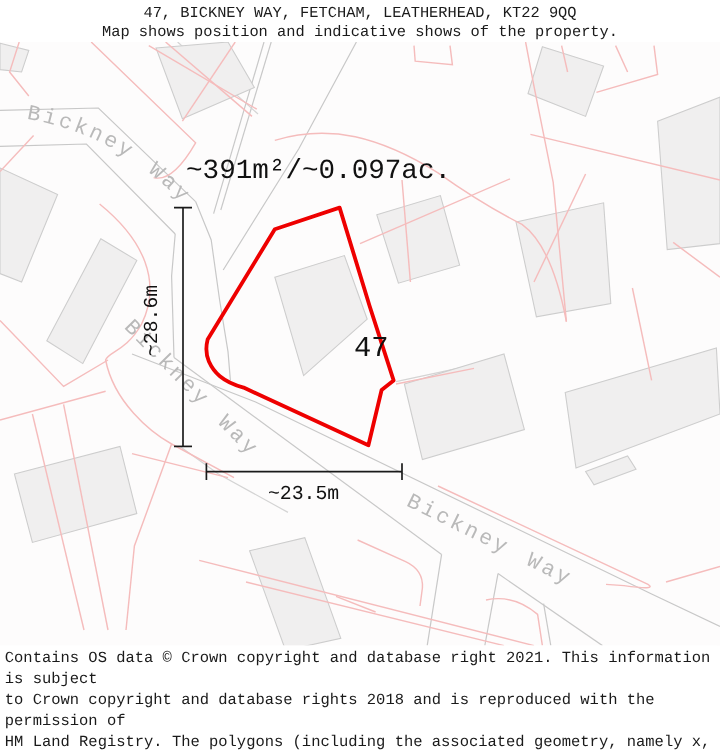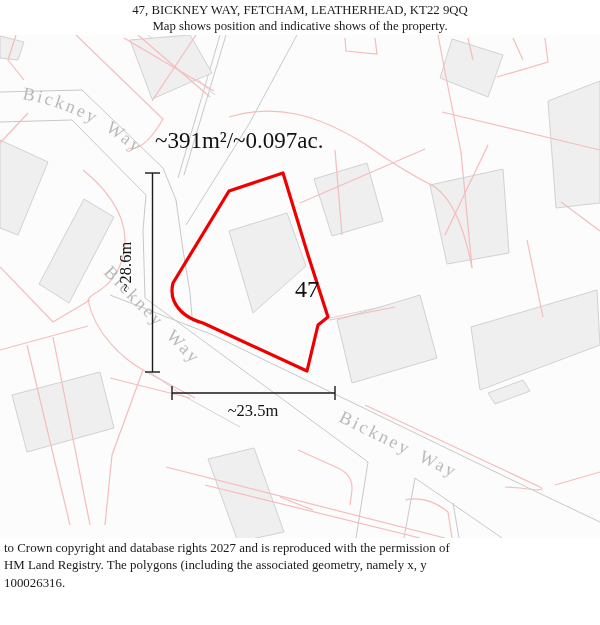--- a/index.html
+++ b/index.html
@@ -1,17 +1,17 @@
 <!DOCTYPE html>
 <html><head>
 <meta charset="utf-8">
 <style>
   html,body{margin:0;padding:0;background:#fff;}
   #page{position:relative;width:600px;height:625px;background:#ffffff;overflow:hidden;
-        font-family:Liberation Serif, serif;color:#1a1a1a;}
+        font-family:Liberation Mono, monospace;color:#1a1a1a;}
   #title-block{position:absolute;top:0;left:0;width:600px;height:35px;text-align:center;}
   #title-block .t1{font-size:12.8px;padding-top:3px;white-space:nowrap;}
   #title-block .t2{font-size:12.8px;padding-top:1px;white-space:nowrap;}
   #map-wrap{position:absolute;top:35px;left:0;width:600px;height:503px;background:#fdfcfc;}
   svg{display:block;}
   #footer-block{position:absolute;top:538px;left:0;width:594px;padding:2px 0 0 4px;
                 font-size:12.9px;line-height:17.4px;text-align:left;background:#fff;}
   .road{fill:none;stroke:#c8c8c8;stroke-width:1;}
   .parcel-gray{fill:none;stroke:#d4d4d4;stroke-width:1;}
   .pink{fill:none;stroke:#f5bcbc;stroke-width:1.2;}
@@ -136,18 +136,19 @@
       </g>
 
       <text class="maplabel" x="155" y="113" font-size="23">~391m²/~0.097ac.</text>
       <text class="maplabel" x="295" y="262" font-size="24">47</text>
       <text class="maplabel" transform="translate(131,232) rotate(-90)" text-anchor="middle" font-size="16.5">~28.6m</text>
       <text class="maplabel" x="253" y="381" text-anchor="middle" font-size="16.5">~23.5m</text>
     </svg>
   </div>
 
   <div id="footer-block">
-    <div>to Crown copyright and database rights 2027 and is reproduced with the permission of</div>
+    <div>Contains OS data © Crown copyright and database right 2021. This information is subject</div>
+    <div>to Crown copyright and database rights 2018 and is reproduced with the permission of</div>
     <div>HM Land Registry. The polygons (including the associated geometry, namely x, y</div>
     <div>100026316.</div>
   </div>
 
 </div>
 
 </body></html>

